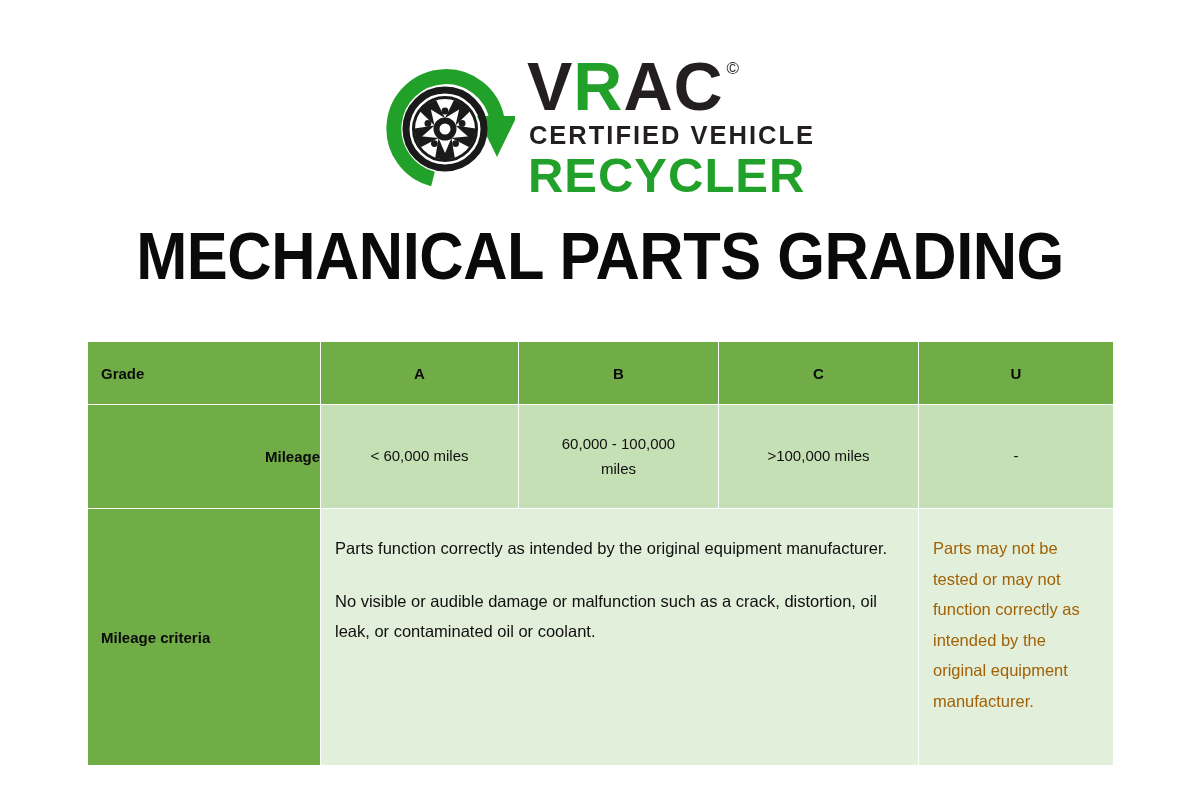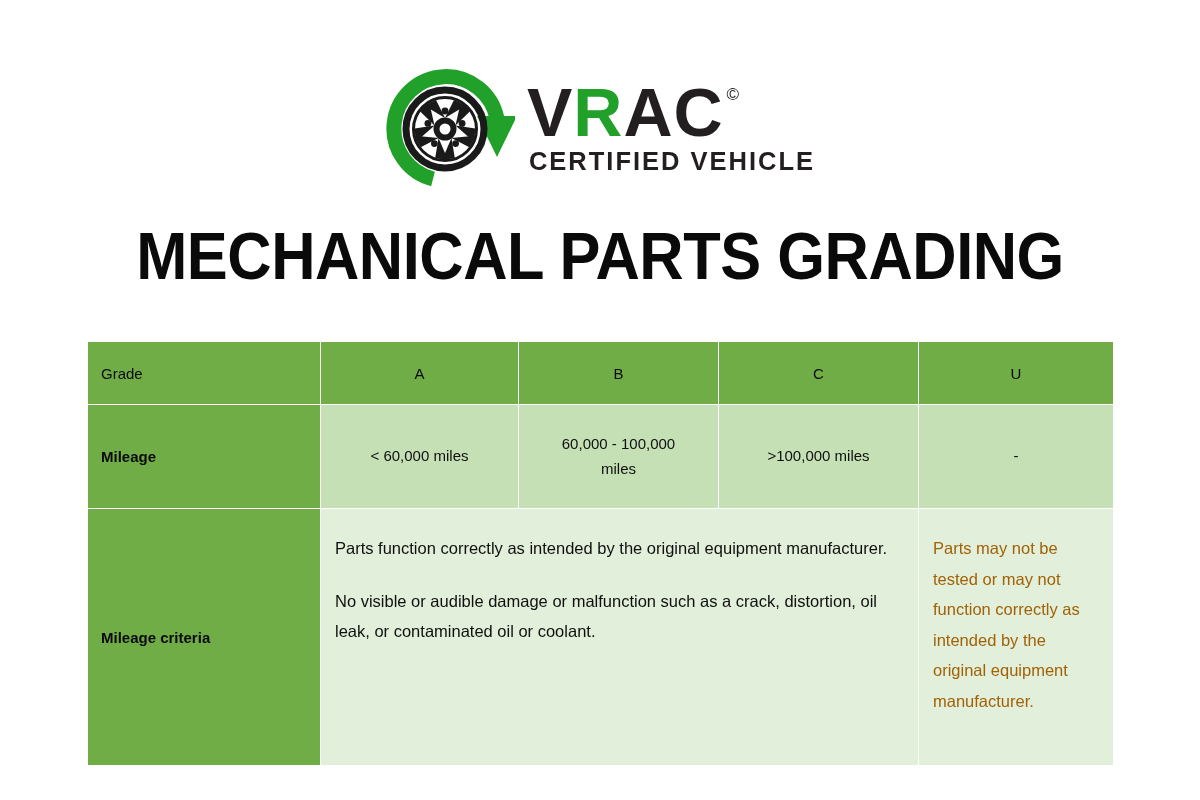--- a/index.html
+++ b/index.html
@@ -121,40 +121,40 @@
     border: 1px solid #ffffff;
     vertical-align: middle;
     padding: 0;
   }
 
   
   .hdr td {
     background: #70ad47;
     height: 62px;
     color: #0a0a0a;
-    font-weight: normal;
+    font-weight: bold;
     font-size: 15px;
     text-align: center;
   }
   .hdr td.rowlabel {
     text-align: left;
     padding-left: 13px;
   }
 
   
   .row-mileage td {
     height: 103px;
   }
   .row-mileage td.rowlabel {
     background: #70ad47;
     color: #0a0a0a;
     font-weight: bold;
     font-size: 15px;
-    text-align: left;
-    padding-left: 13px;
+    text-align: right;
+    padding-left: 4px;
   }
   .row-mileage td.val {
     background: #c5e0b4;
     color: #101010;
     font-size: 15px;
     text-align: center;
     line-height: 1.65;
     padding: 0 24px;
   }
 
@@ -233,20 +233,21 @@
           </g>
         </svg>
       </div>
 
       <div class="logo-words">
         <div class="brand-row">
           <span class="brand-main"><span>V<span class="g">R</span>AC</span></span>
           <span class="brand-sup">©</span>
         </div>
         <div class="brand-sub">CERTIFIED VEHICLE</div>
+        <div class="brand-third">RECYCLER</div>
       </div>
     </div>
   </div>
 
   <div class="page-title">MECHANICAL PARTS GRADING</div>
 
   <table class="grading-table">
     <colgroup>
       <col style="width:233px">
       <col style="width:198px">

